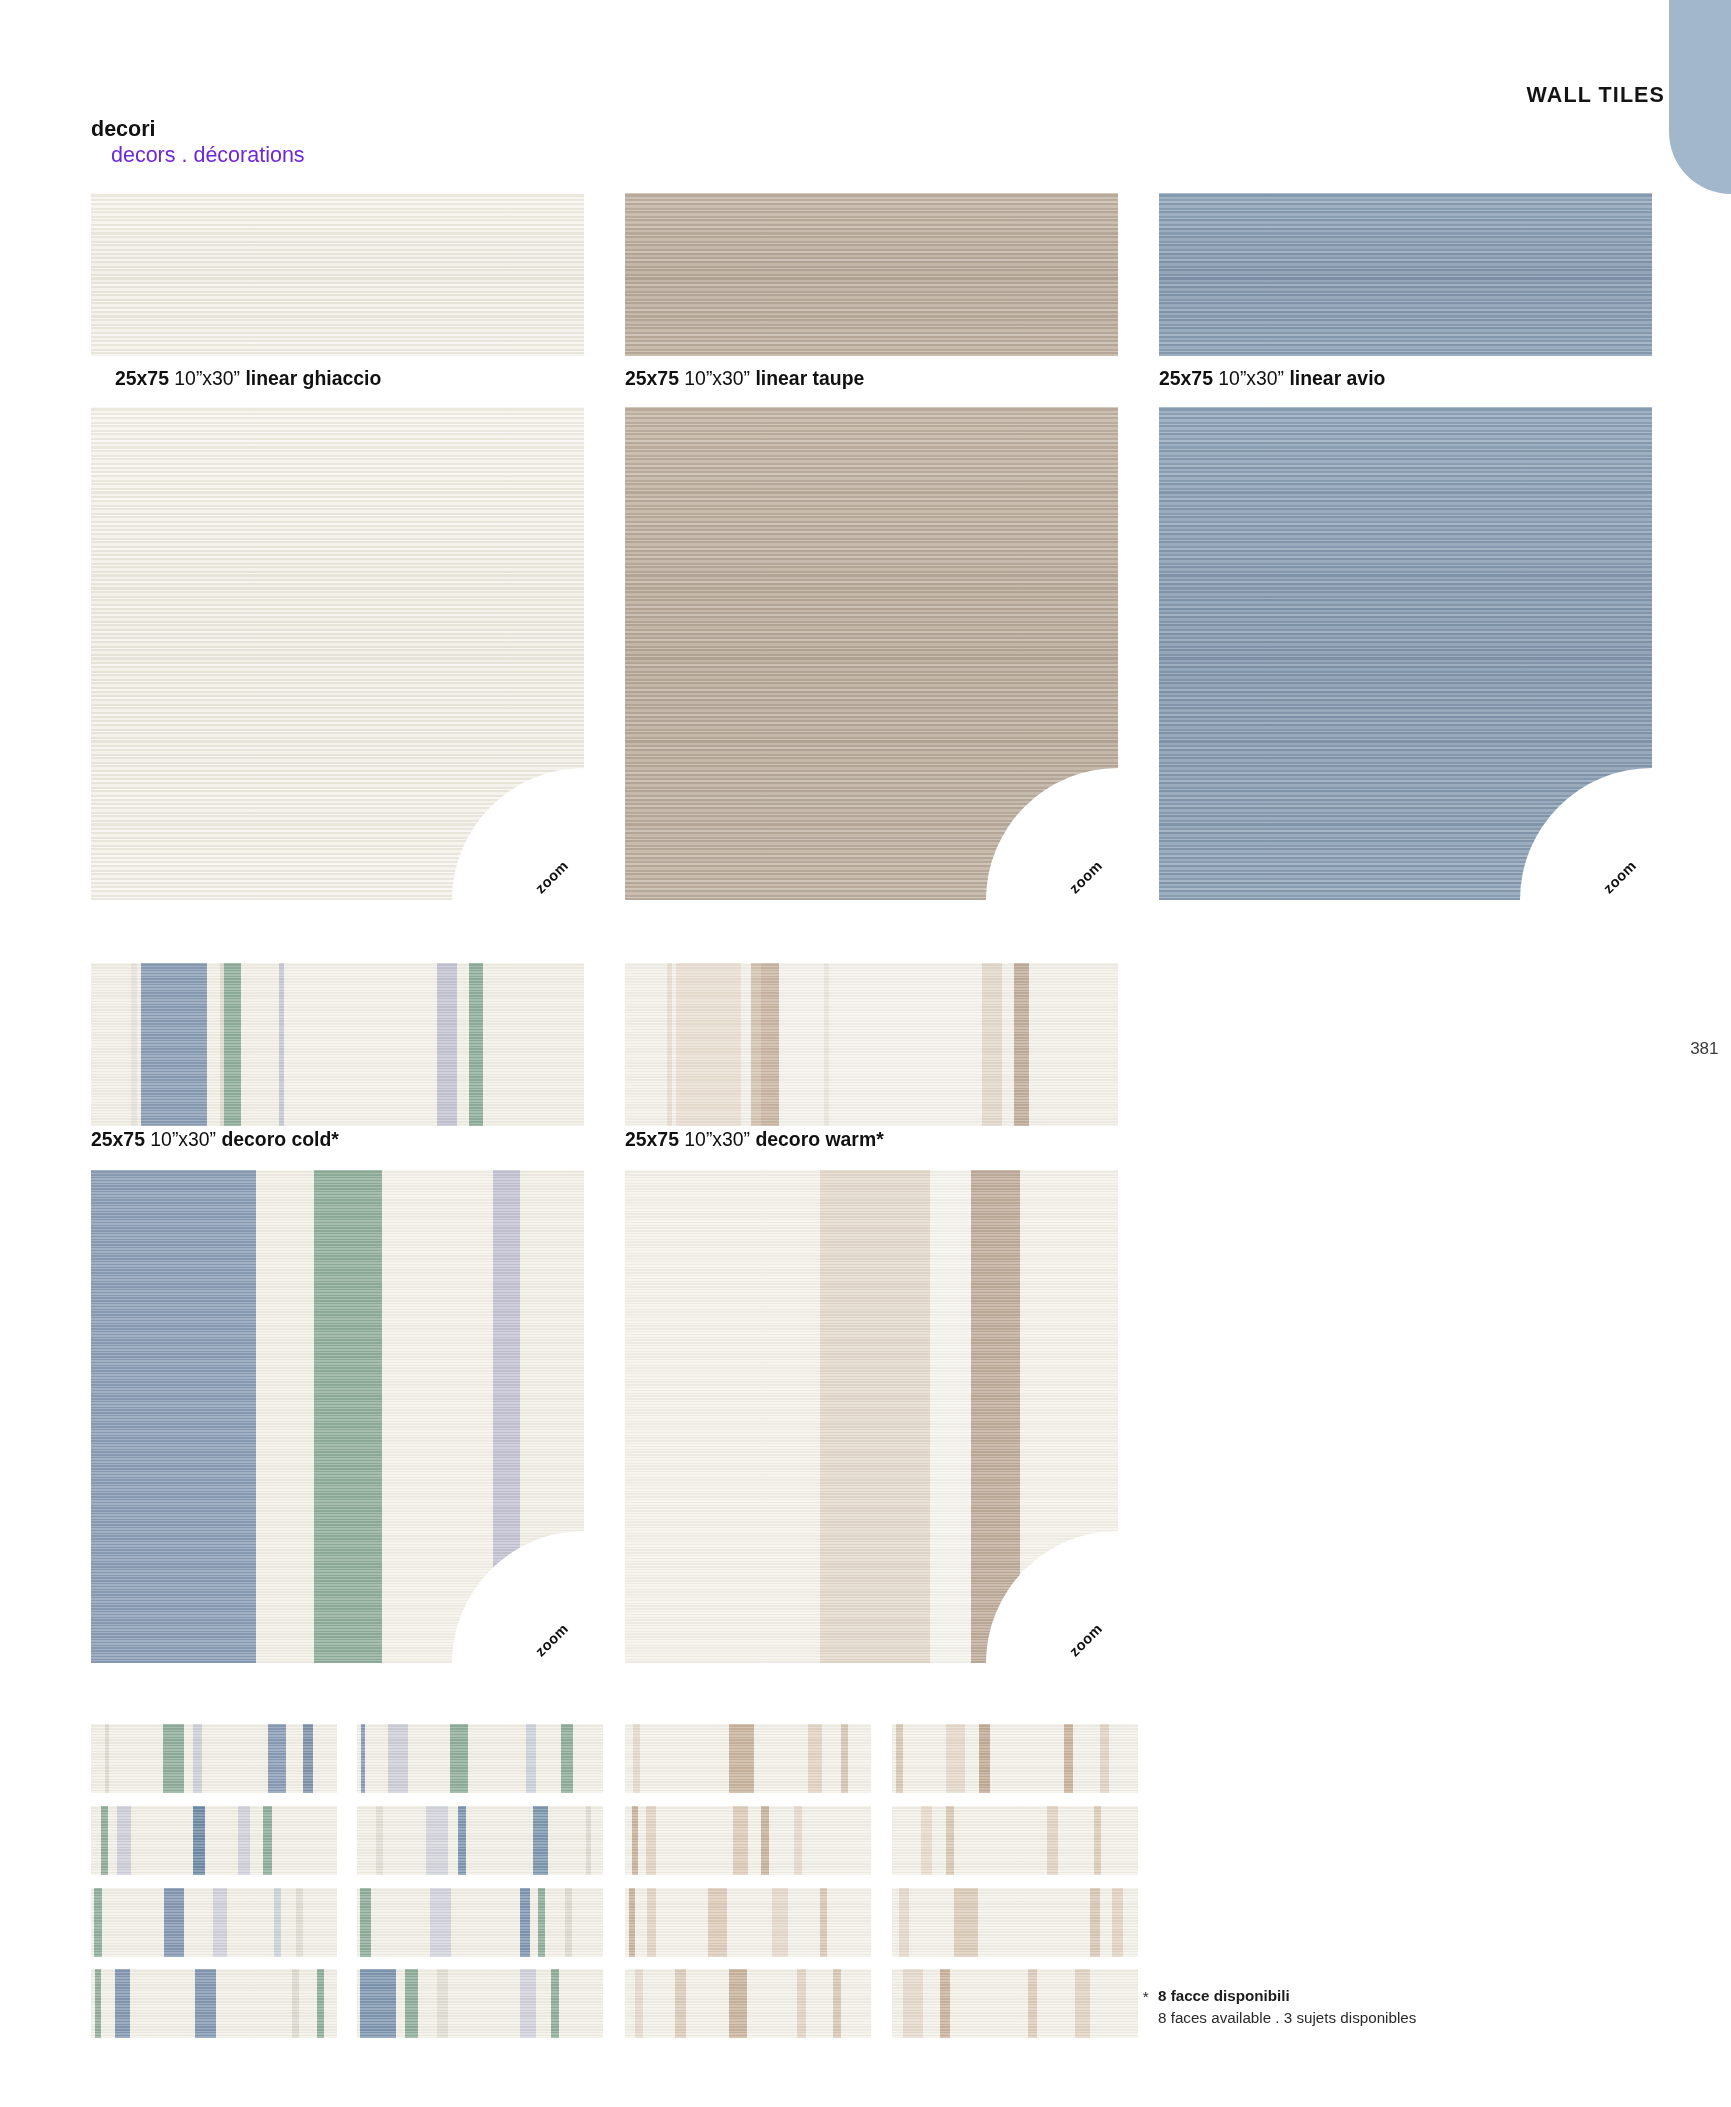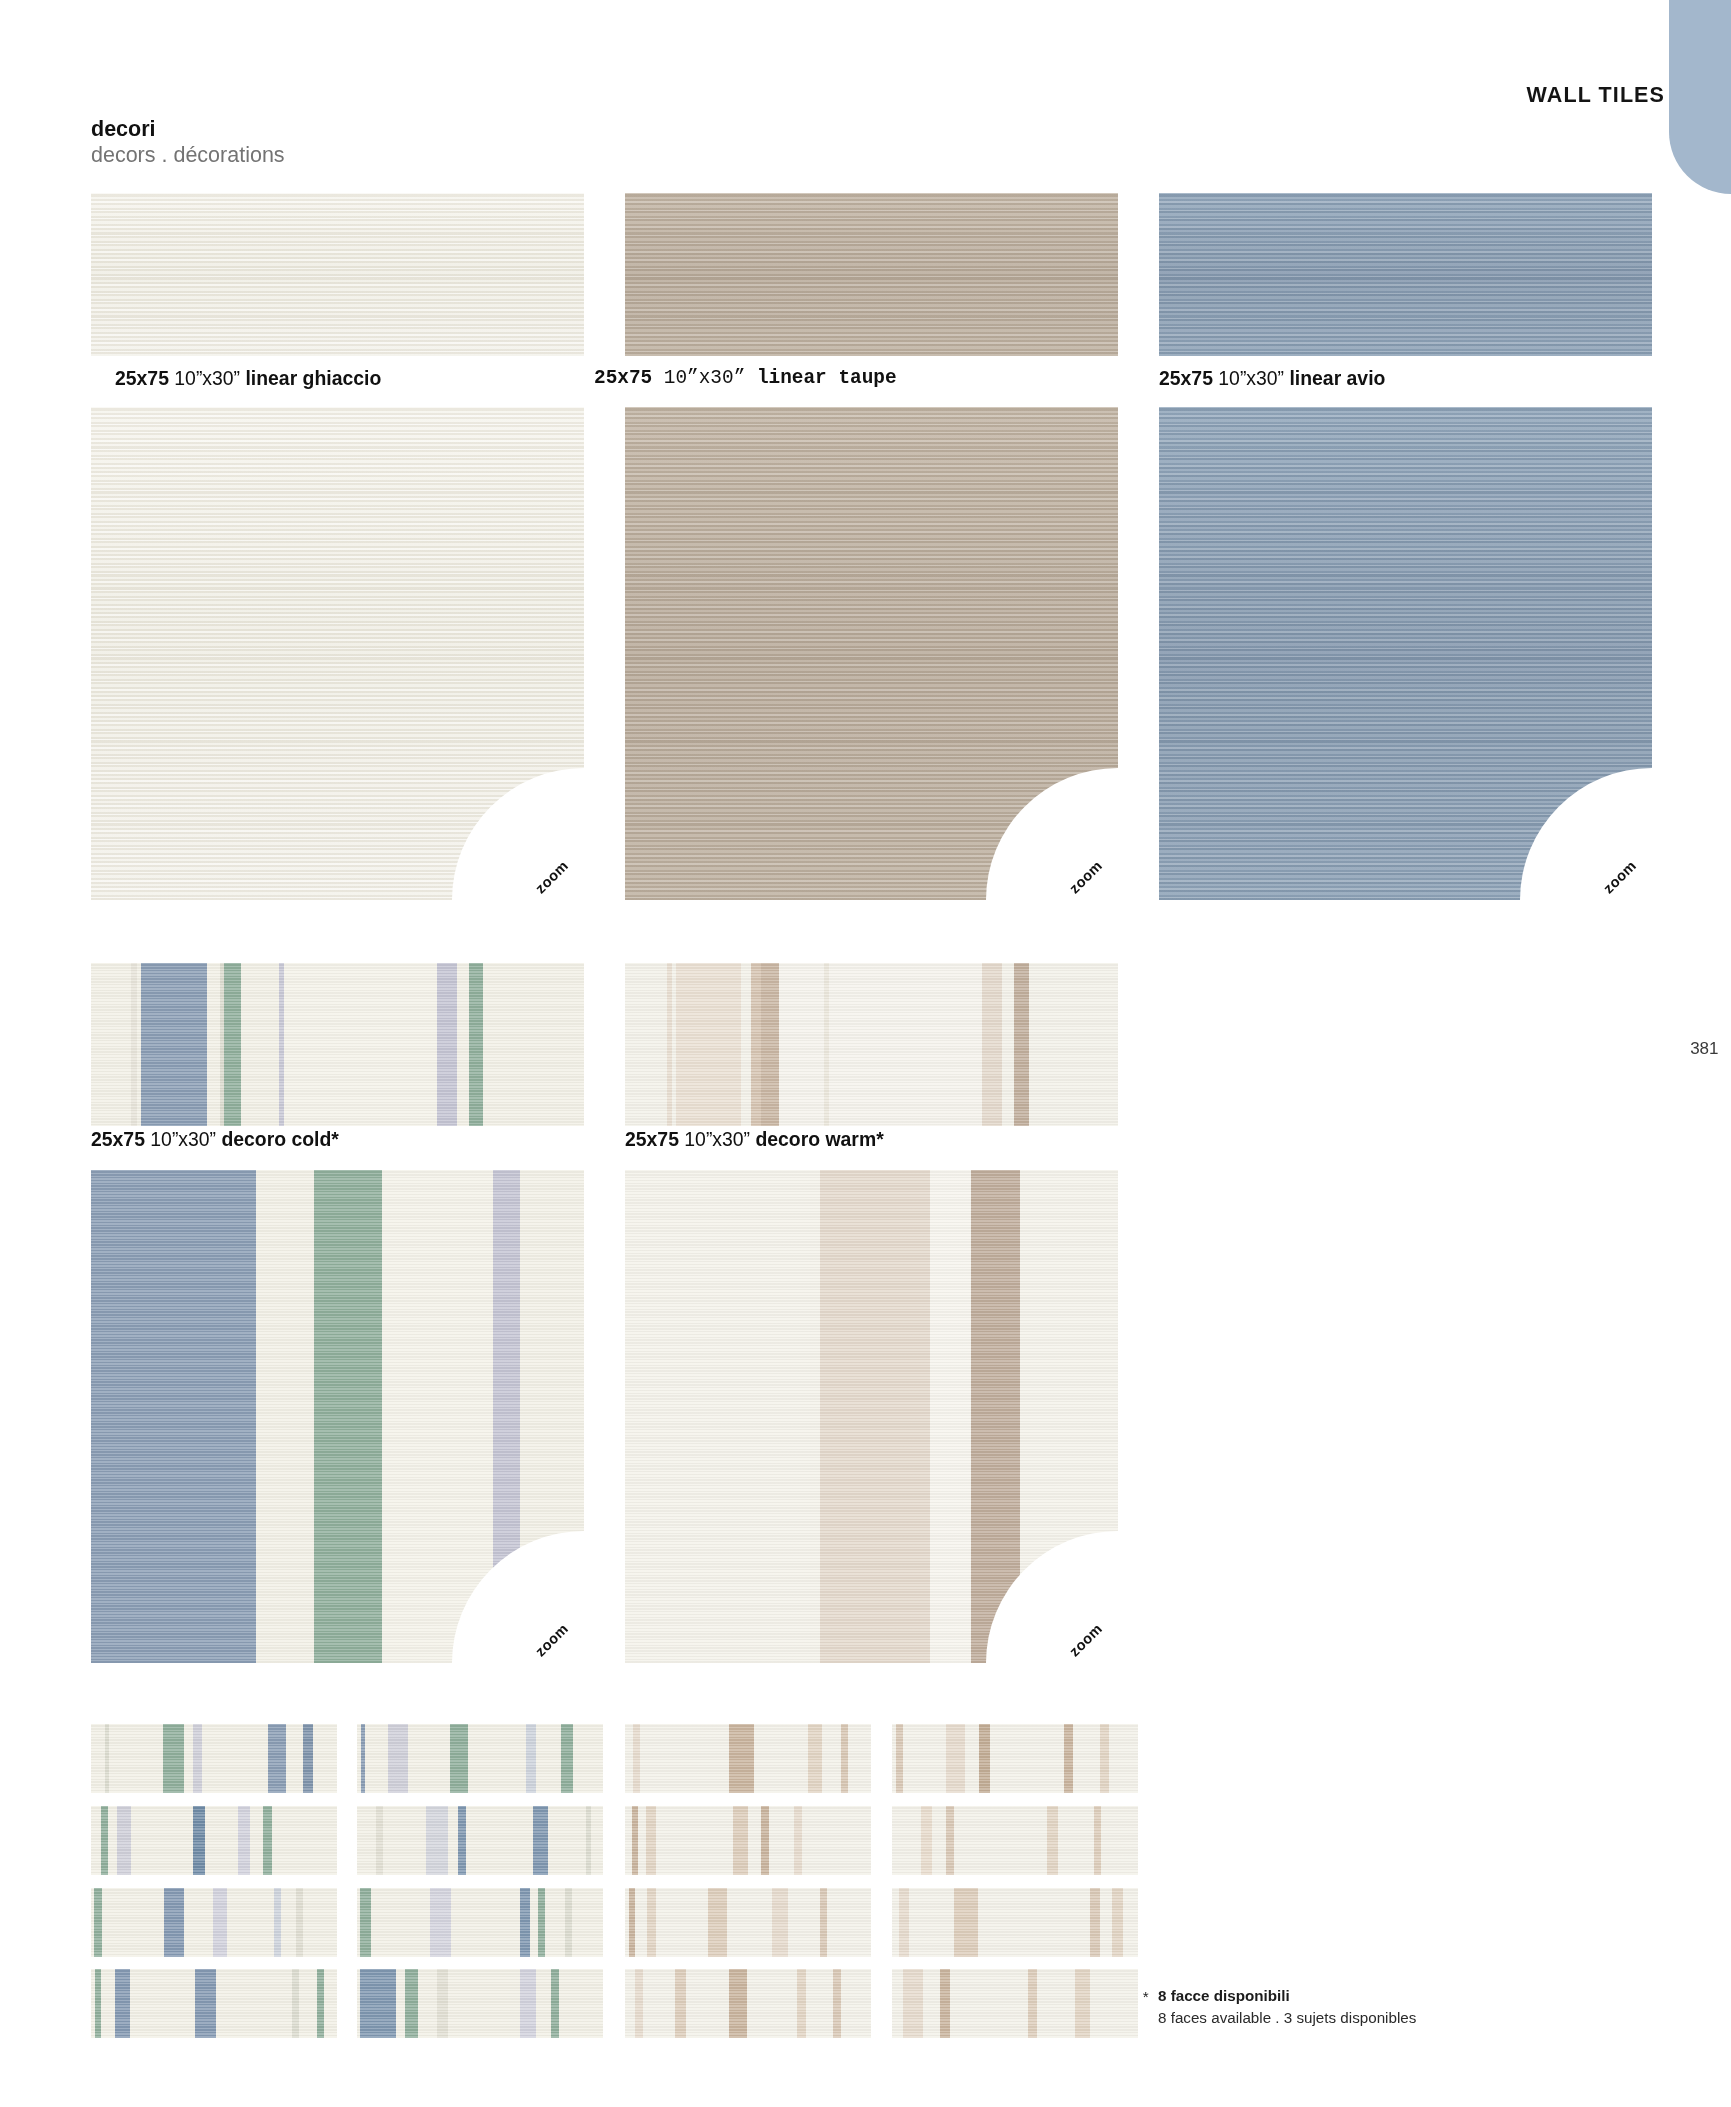--- a/index.html
+++ b/index.html
@@ -31,21 +31,21 @@
   }
   .page-number{
     position:absolute;
     right:12.5px;top:1039px;
     font-size:17px;color:#3a3a3a;
   }
 
   
   .title-block{position:absolute;left:91px;top:116px;}
   .title-it{font-size:21.5px;font-weight:700;line-height:1.22;color:#111;}
-  .title-sub{font-size:21.5px;font-weight:400;line-height:1.22;color:#737373;}
+  .title-sub{font-size:21.5px;font-weight:400;line-height:1.22;color:#6d28d9;margin-left:20px;}
 
   
   .tile{position:absolute;overflow:hidden;background:#efede5;}
 
   
   .tex-ghiaccio{
     background-color:#edeae1;
     background-image:
       repeating-linear-gradient(to bottom,
         rgba(255,255,255,.55) 0px, rgba(255,255,255,.55) 1.4px,
@@ -138,21 +138,21 @@
 
 <div class="tile tex-ghiaccio" style="left:91px;top:193px;width:493px;height:163px;"></div>
 <div class="tile tex-taupe" style="left:625px;top:193px;width:493px;height:163px;"></div>
 <div class="tile tex-avio" style="left:1159px;top:193px;width:493px;height:163px;"></div>
 
 <div class="caption" style="left:91px;top:369px;margin-left:24px;">
   <span class="size">25x75</span>
   <span class="inch">10”x30”</span>
   <span class="name">linear ghiaccio</span>
 </div>
-<div class="caption" style="left:594px;top:369px;font-family:Liberation Mono, monospace;">
+<div class="caption" style="left:625px;top:369px;">
   <span class="size">25x75</span>
   <span class="inch">10”x30”</span>
   <span class="name">linear taupe</span>
 </div>
 <div class="caption" style="left:1159px;top:369px;">
   <span class="size">25x75</span>
   <span class="inch">10”x30”</span>
   <span class="name">linear avio</span>
 </div>
 

